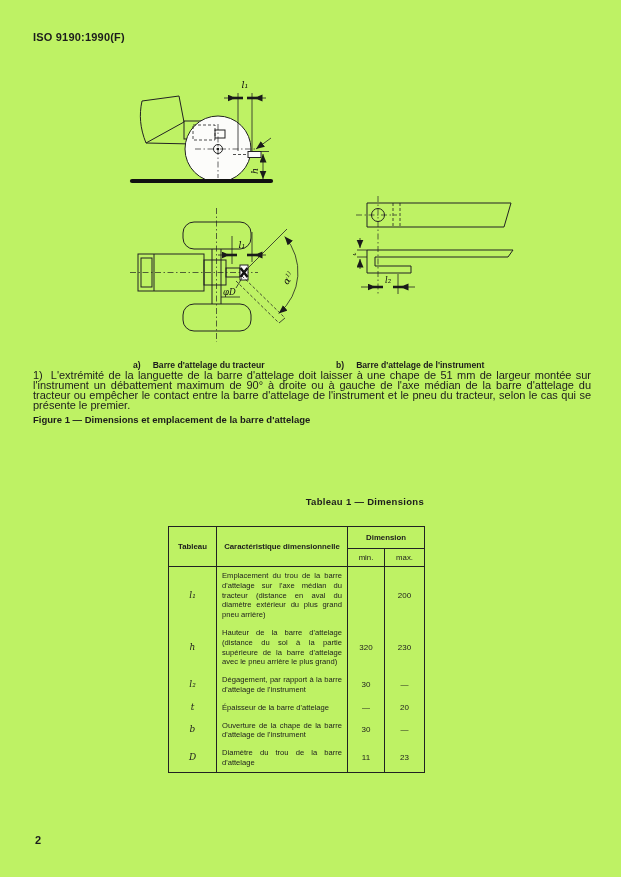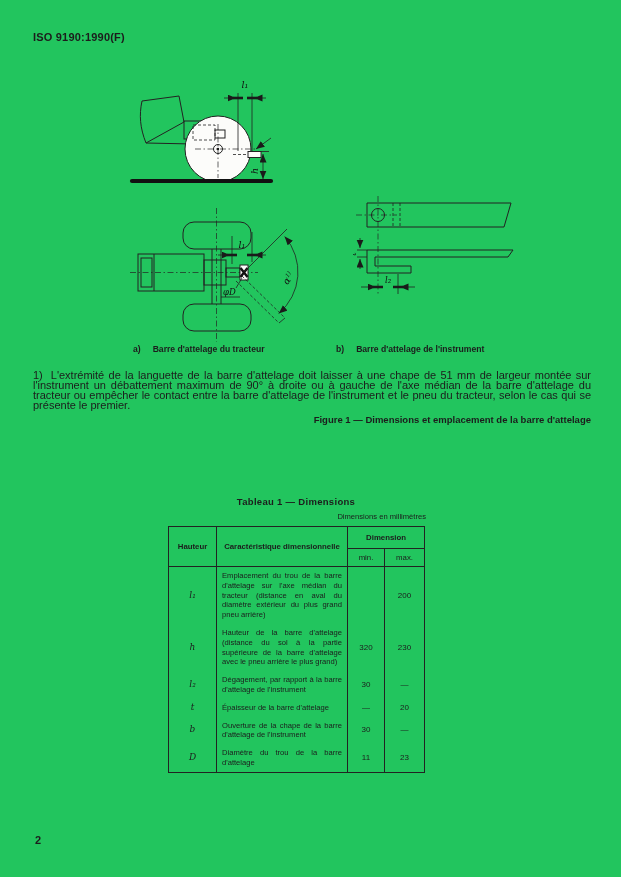--- a/index.html
+++ b/index.html
@@ -1,29 +1,29 @@
 <!DOCTYPE html>
 <html><head>
 <meta charset="utf-8">
 <style>
   html,body{margin:0;padding:0;background:#e8e8e6;}
   .page{
-    position:relative;width:621px;height:877px;background:#22c55e;
+    position:relative;width:621px;height:877px;background:#bef264;
     font-family:"Liberation Sans",sans-serif;color:#1c1c1c;overflow:hidden;
     box-shadow:0 0 4px rgba(0,0,0,.3);
   }
   .abs{position:absolute;}
   .doc-header{left:33px;top:31px;font-size:11px;font-weight:bold;letter-spacing:.2px;}
   .page-num{left:35px;top:834px;font-size:11px;font-weight:bold;}
-  .cap{top:344px;font-size:8.6px;font-weight:bold;}
+  .cap{top:360px;font-size:8.6px;font-weight:bold;}
   .cap .lab{display:inline-block;margin-right:12px;}
   .footnote{left:33px;top:370px;width:558px;font-size:11px;line-height:10px;text-align:justify;}
   .footnote .fnmark{padding-right:8px;}
-  .fig-title{left:33px;top:414px;width:558px;text-align:right;font-size:9.5px;font-weight:bold;}
-  .tbl-title{left:168px;top:496px;width:256px;text-align:center;font-size:9.5px;font-weight:bold;letter-spacing:.3px;}
+  .fig-title{left:33px;top:414px;width:558px;text-align:left;font-size:9.5px;font-weight:bold;}
+  .tbl-title{left:168px;top:496px;width:256px;text-align:right;font-size:9.5px;font-weight:bold;letter-spacing:.3px;}
   .unit-note{left:168px;top:512px;width:258px;text-align:right;font-size:7.6px;}
   table.dim{
     position:absolute;left:168px;top:526px;width:256px;
     border-collapse:collapse;table-layout:fixed;
     border:1.6px solid #222;
     font-size:7.6px;line-height:9.8px;
   }
   table.dim th,table.dim td{border-left:1px solid #222;border-right:1px solid #222;padding:2px 4px;}
   table.dim thead th{font-weight:bold;font-size:7.8px;text-align:center;vertical-align:middle;border-bottom:1px solid #222;}
   table.dim thead .h1{height:22px;}
@@ -170,32 +170,31 @@
     <span class="lab">b)</span><span>Barre d'attelage de l'instrument</span>
   </div>
 
   <div class="abs footnote">
     <span class="fnmark">1)</span><span>L'extrémité de la languette de la barre d'attelage doit laisser à une chape de 51 mm de largeur montée sur l'instrument un débattement maximum de 90° à droite ou à gauche de l'axe médian de la barre d'attelage du tracteur ou empêcher le contact entre la barre d'attelage de l'instrument et le pneu du tracteur, selon le cas qui se présente le premier.</span>
   </div>
 
   <div class="abs fig-title">Figure 1 — Dimensions et emplacement de la barre d'attelage</div>
 
   <div class="abs tbl-title">Tableau 1 — Dimensions</div>
-  <div class="abs unit-note">Dimensions en millimètres</div>
 
   <table class="dim">
     <colgroup>
         <col style="width:48px">
         <col style="width:131px">
         <col style="width:37px">
         <col style="width:40px">
       </colgroup>
     <thead>
       <tr class="h1">
-        <th rowspan="2">Hauteur</th>
+        <th rowspan="2">Tableau</th>
         <th rowspan="2">Caractéristique dimensionnelle</th>
         <th colspan="2">Dimension</th>
       </tr>
       <tr class="h2">
         <th>min.</th>
         <th>max.</th>
       </tr>
     </thead>
     <tbody>
       <tr>

